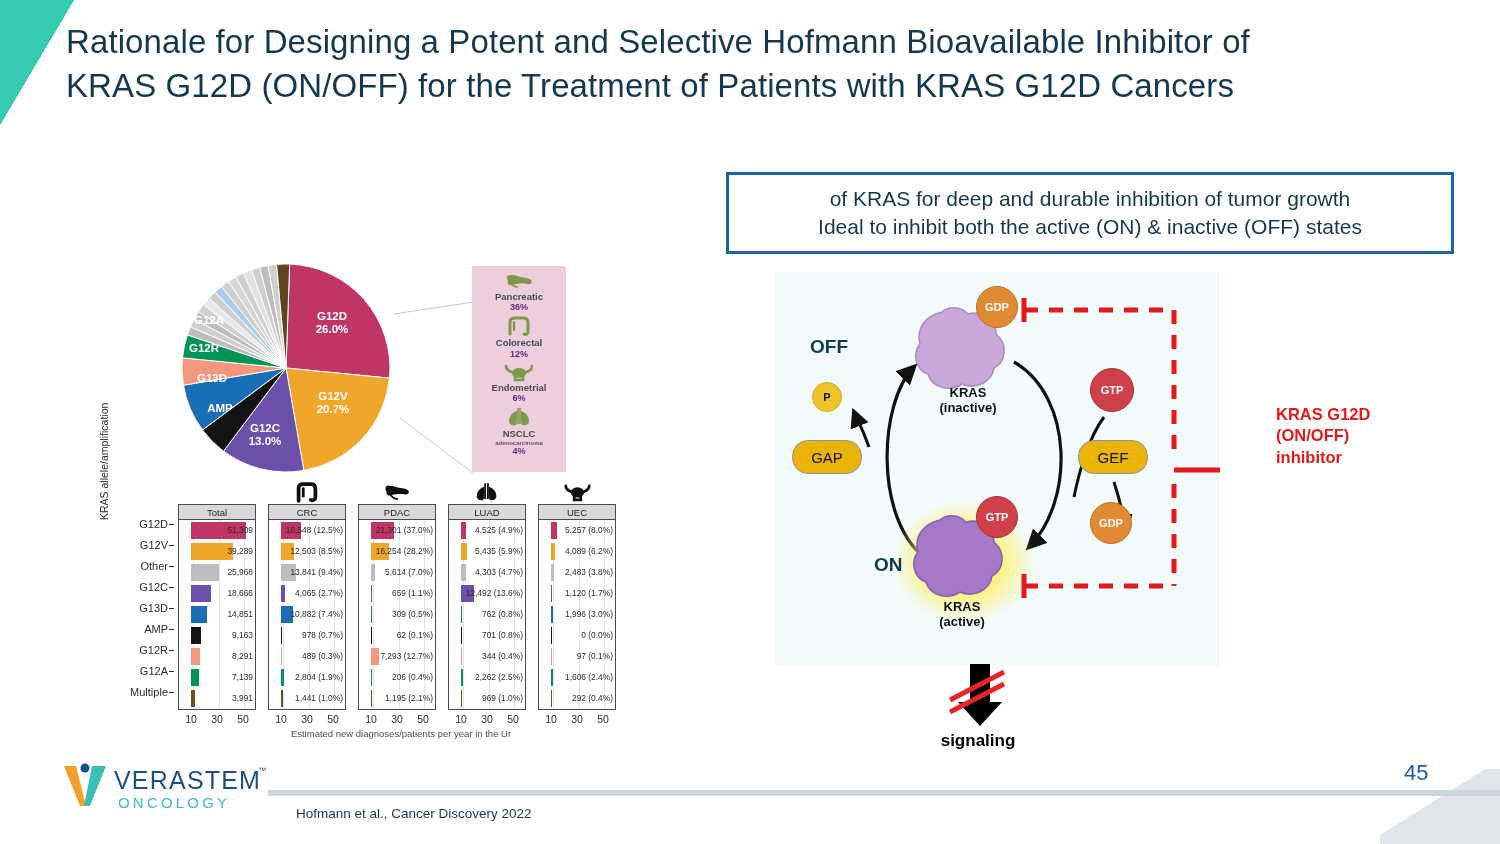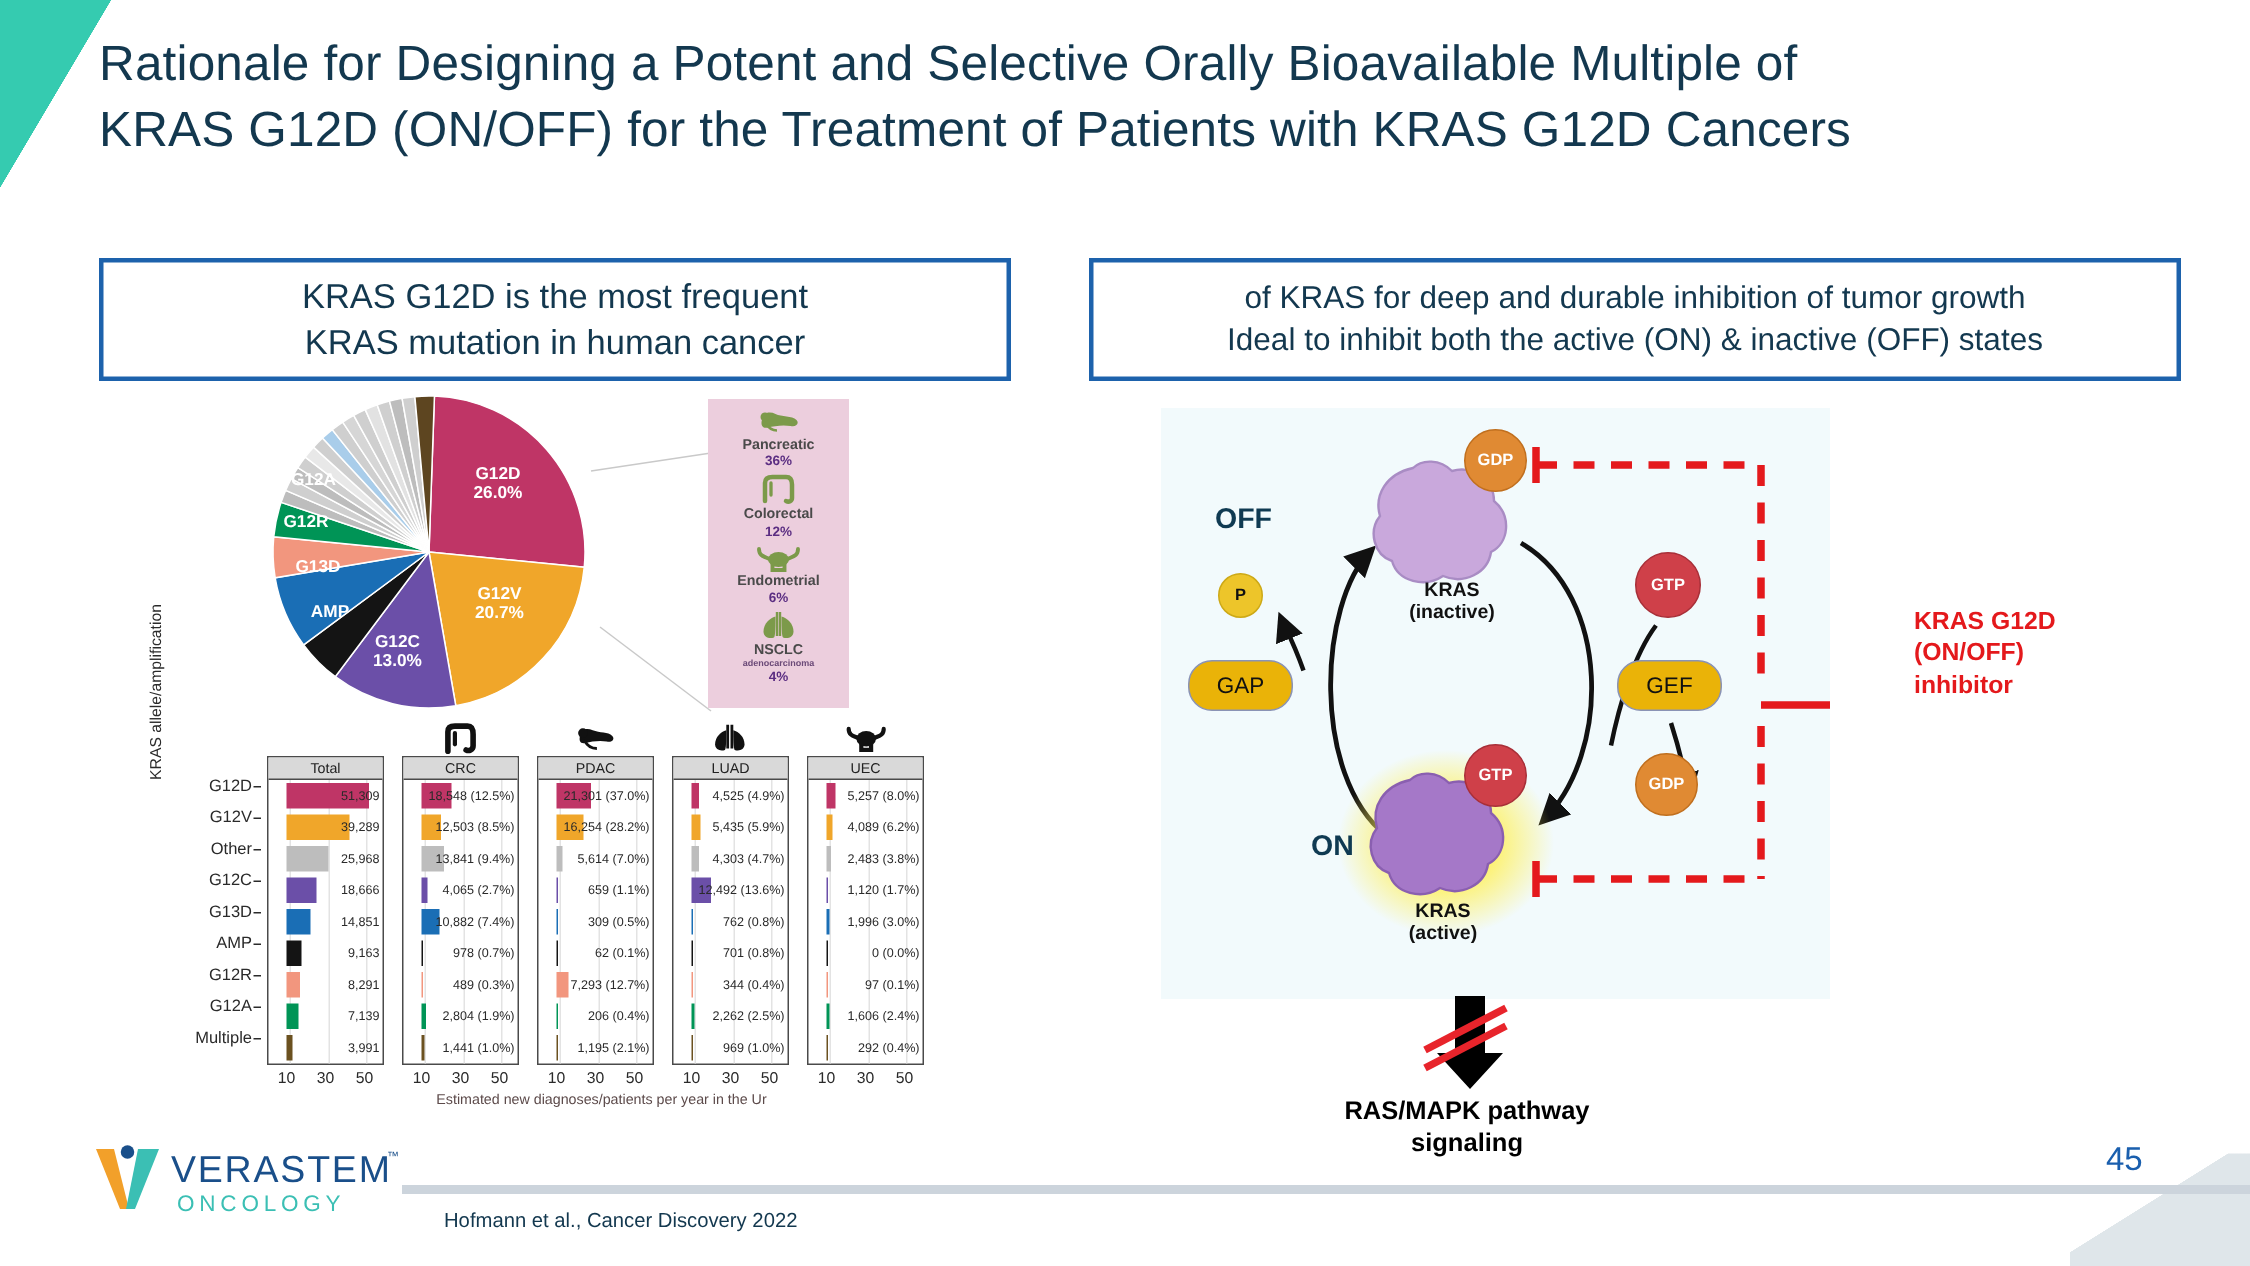--- a/index.html
+++ b/index.html
@@ -143,30 +143,24 @@
 </head>
 <body>
 
 <div class="slide">
 
   <div class="corner-tl"></div>
   <div class="corner-br"></div>
   <div class="footer-rule"></div>
 
   <div class="title">
-    <div>Rationale for Designing a Potent and Selective Orally Bioavailable Multiple of</div>
+    <div>Rationale for Designing a Potent and Selective Hofmann Bioavailable Inhibitor of</div>
     <div>KRAS G12D (ON/OFF) for the Treatment of Patients with KRAS G12D Cancers</div>
   </div>
 
-  <div class="callout callout-left">
-    <div>
-      <div>KRAS G12D is the most frequent</div>
-      <div>KRAS mutation in human cancer</div>
-    </div>
-  </div>
   <div class="callout callout-right">
     <div>
       <div>of KRAS for deep and durable inhibition of tumor growth</div>
       <div>Ideal to inhibit both the active (ON) &amp; inactive (OFF) states</div>
     </div>
   </div>
 
   <svg class="leader" viewBox="0 0 84 176">
     <path d="M2,14 L82,2" stroke="#c9c9c9" stroke-width="1" fill="none"></path>
     <path d="M8,118 L82,174" stroke="#c9c9c9" stroke-width="1" fill="none"></path>
@@ -625,21 +619,20 @@
   </div>
 
   <div class="arrow-block">
     <svg viewBox="0 0 80 64" width="80" height="64">
       <path d="M30,0 L50,0 L50,38 L62,38 L40,62 L18,38 L30,38 Z" fill="#000"></path>
       <path d="M10,36 L64,8" stroke="#e8242b" stroke-width="5"></path>
       <path d="M10,48 L64,20" stroke="#e8242b" stroke-width="5"></path>
     </svg>
   </div>
   <div class="mapk">
-    <div>RAS/MAPK pathway</div>
     <div>signaling</div>
   </div>
 
   <div class="logo">
     <svg width="46" height="48" viewBox="0 0 46 48">
       <path d="M2,4 L14,4 L24,44 L18,44 Z" fill="#f2a02a"></path>
       <path d="M30,4 L44,4 L28,44 L22,44 Z" fill="#3bbfb4"></path>
       <circle cx="23" cy="6" r="4.5" fill="#1a4f8a"></circle>
     </svg>
     <div class="logo-word">VERASTEM</div>

